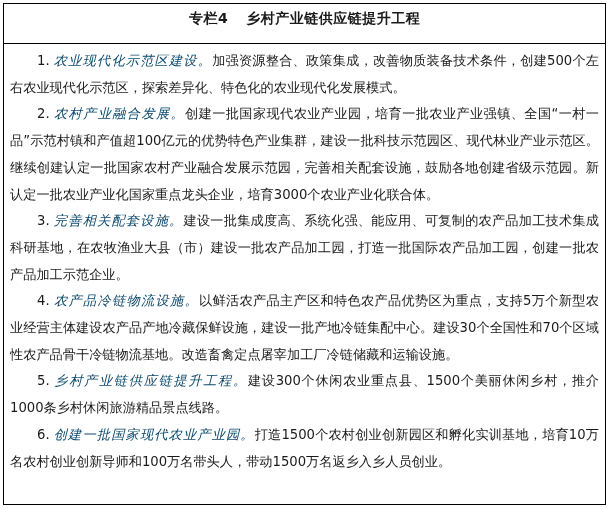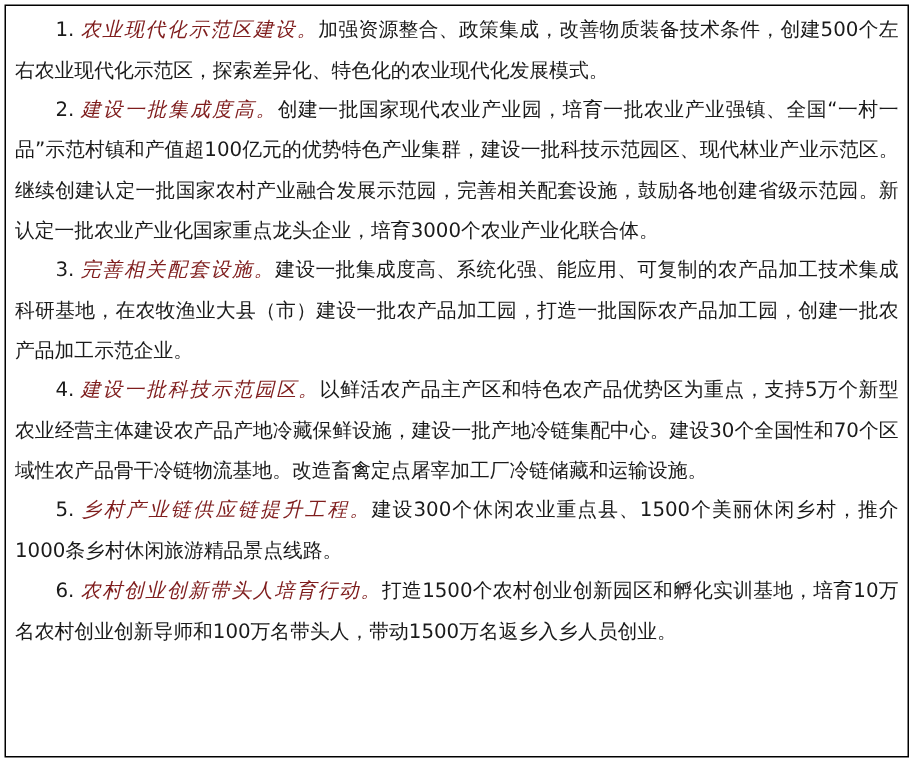--- a/index.html
+++ b/index.html
@@ -21,28 +21,33 @@
       letter-spacing: 0.5px;
     }
     .title .num { margin-right: 18px; }
     .content {
       padding: 4px 6px 0 6px;
       font-family: "DejaVu Sans", sans-serif;
       font-size: 13.2px; color: #1a1a1a;
       line-height: 26.7px;
     }
     .para { margin: 0; text-indent: 27px; text-align: justify; }
-    .lead { color: #7f1d1d; font-family: "DejaVu Serif", serif; font-style: italic; letter-spacing: 1px; }
+    .lead { color: #0c4a6e; font-family: "DejaVu Serif", serif; font-style: italic; letter-spacing: 1px; }
     .idx { color: #1a1a1a; font-style: normal; margin-right: 4px; }
   </style>
 </head>
 <body>
 
 <div class="box">
+  <div class="header">
+    <div class="title">
+      <span class="num">专栏4</span><span>乡村产业链供应链提升工程</span>
+    </div>
+  </div>
   <div class="content">
     <p class="para"><span class="idx">1.</span><span class="lead">农业现代化示范区建设。</span><span>加强资源整合、政策集成，改善物质装备技术条件，创建500个左右农业现代化示范区，探索差异化、特色化的农业现代化发展模式。</span></p>
-    <p class="para"><span class="idx">2.</span><span class="lead">建设一批集成度高。</span><span>创建一批国家现代农业产业园，培育一批农业产业强镇、全国“一村一品”示范村镇和产值超100亿元的优势特色产业集群，建设一批科技示范园区、现代林业产业示范区。继续创建认定一批国家农村产业融合发展示范园，完善相关配套设施，鼓励各地创建省级示范园。新认定一批农业产业化国家重点龙头企业，培育3000个农业产业化联合体。</span></p>
+    <p class="para"><span class="idx">2.</span><span class="lead">农村产业融合发展。</span><span>创建一批国家现代农业产业园，培育一批农业产业强镇、全国“一村一品”示范村镇和产值超100亿元的优势特色产业集群，建设一批科技示范园区、现代林业产业示范区。继续创建认定一批国家农村产业融合发展示范园，完善相关配套设施，鼓励各地创建省级示范园。新认定一批农业产业化国家重点龙头企业，培育3000个农业产业化联合体。</span></p>
     <p class="para"><span class="idx">3.</span><span class="lead">完善相关配套设施。</span><span>建设一批集成度高、系统化强、能应用、可复制的农产品加工技术集成科研基地，在农牧渔业大县（市）建设一批农产品加工园，打造一批国际农产品加工园，创建一批农产品加工示范企业。</span></p>
-    <p class="para"><span class="idx">4.</span><span class="lead">建设一批科技示范园区。</span><span>以鲜活农产品主产区和特色农产品优势区为重点，支持5万个新型农业经营主体建设农产品产地冷藏保鲜设施，建设一批产地冷链集配中心。建设30个全国性和70个区域性农产品骨干冷链物流基地。改造畜禽定点屠宰加工厂冷链储藏和运输设施。</span></p>
+    <p class="para"><span class="idx">4.</span><span class="lead">农产品冷链物流设施。</span><span>以鲜活农产品主产区和特色农产品优势区为重点，支持5万个新型农业经营主体建设农产品产地冷藏保鲜设施，建设一批产地冷链集配中心。建设30个全国性和70个区域性农产品骨干冷链物流基地。改造畜禽定点屠宰加工厂冷链储藏和运输设施。</span></p>
     <p class="para"><span class="idx">5.</span><span class="lead">乡村产业链供应链提升工程。</span><span>建设300个休闲农业重点县、1500个美丽休闲乡村，推介1000条乡村休闲旅游精品景点线路。</span></p>
-    <p class="para"><span class="idx">6.</span><span class="lead">农村创业创新带头人培育行动。</span><span>打造1500个农村创业创新园区和孵化实训基地，培育10万名农村创业创新导师和100万名带头人，带动1500万名返乡入乡人员创业。</span></p>
+    <p class="para"><span class="idx">6.</span><span class="lead">创建一批国家现代农业产业园。</span><span>打造1500个农村创业创新园区和孵化实训基地，培育10万名农村创业创新导师和100万名带头人，带动1500万名返乡入乡人员创业。</span></p>
   </div>
 </div>
 
 </body></html>

